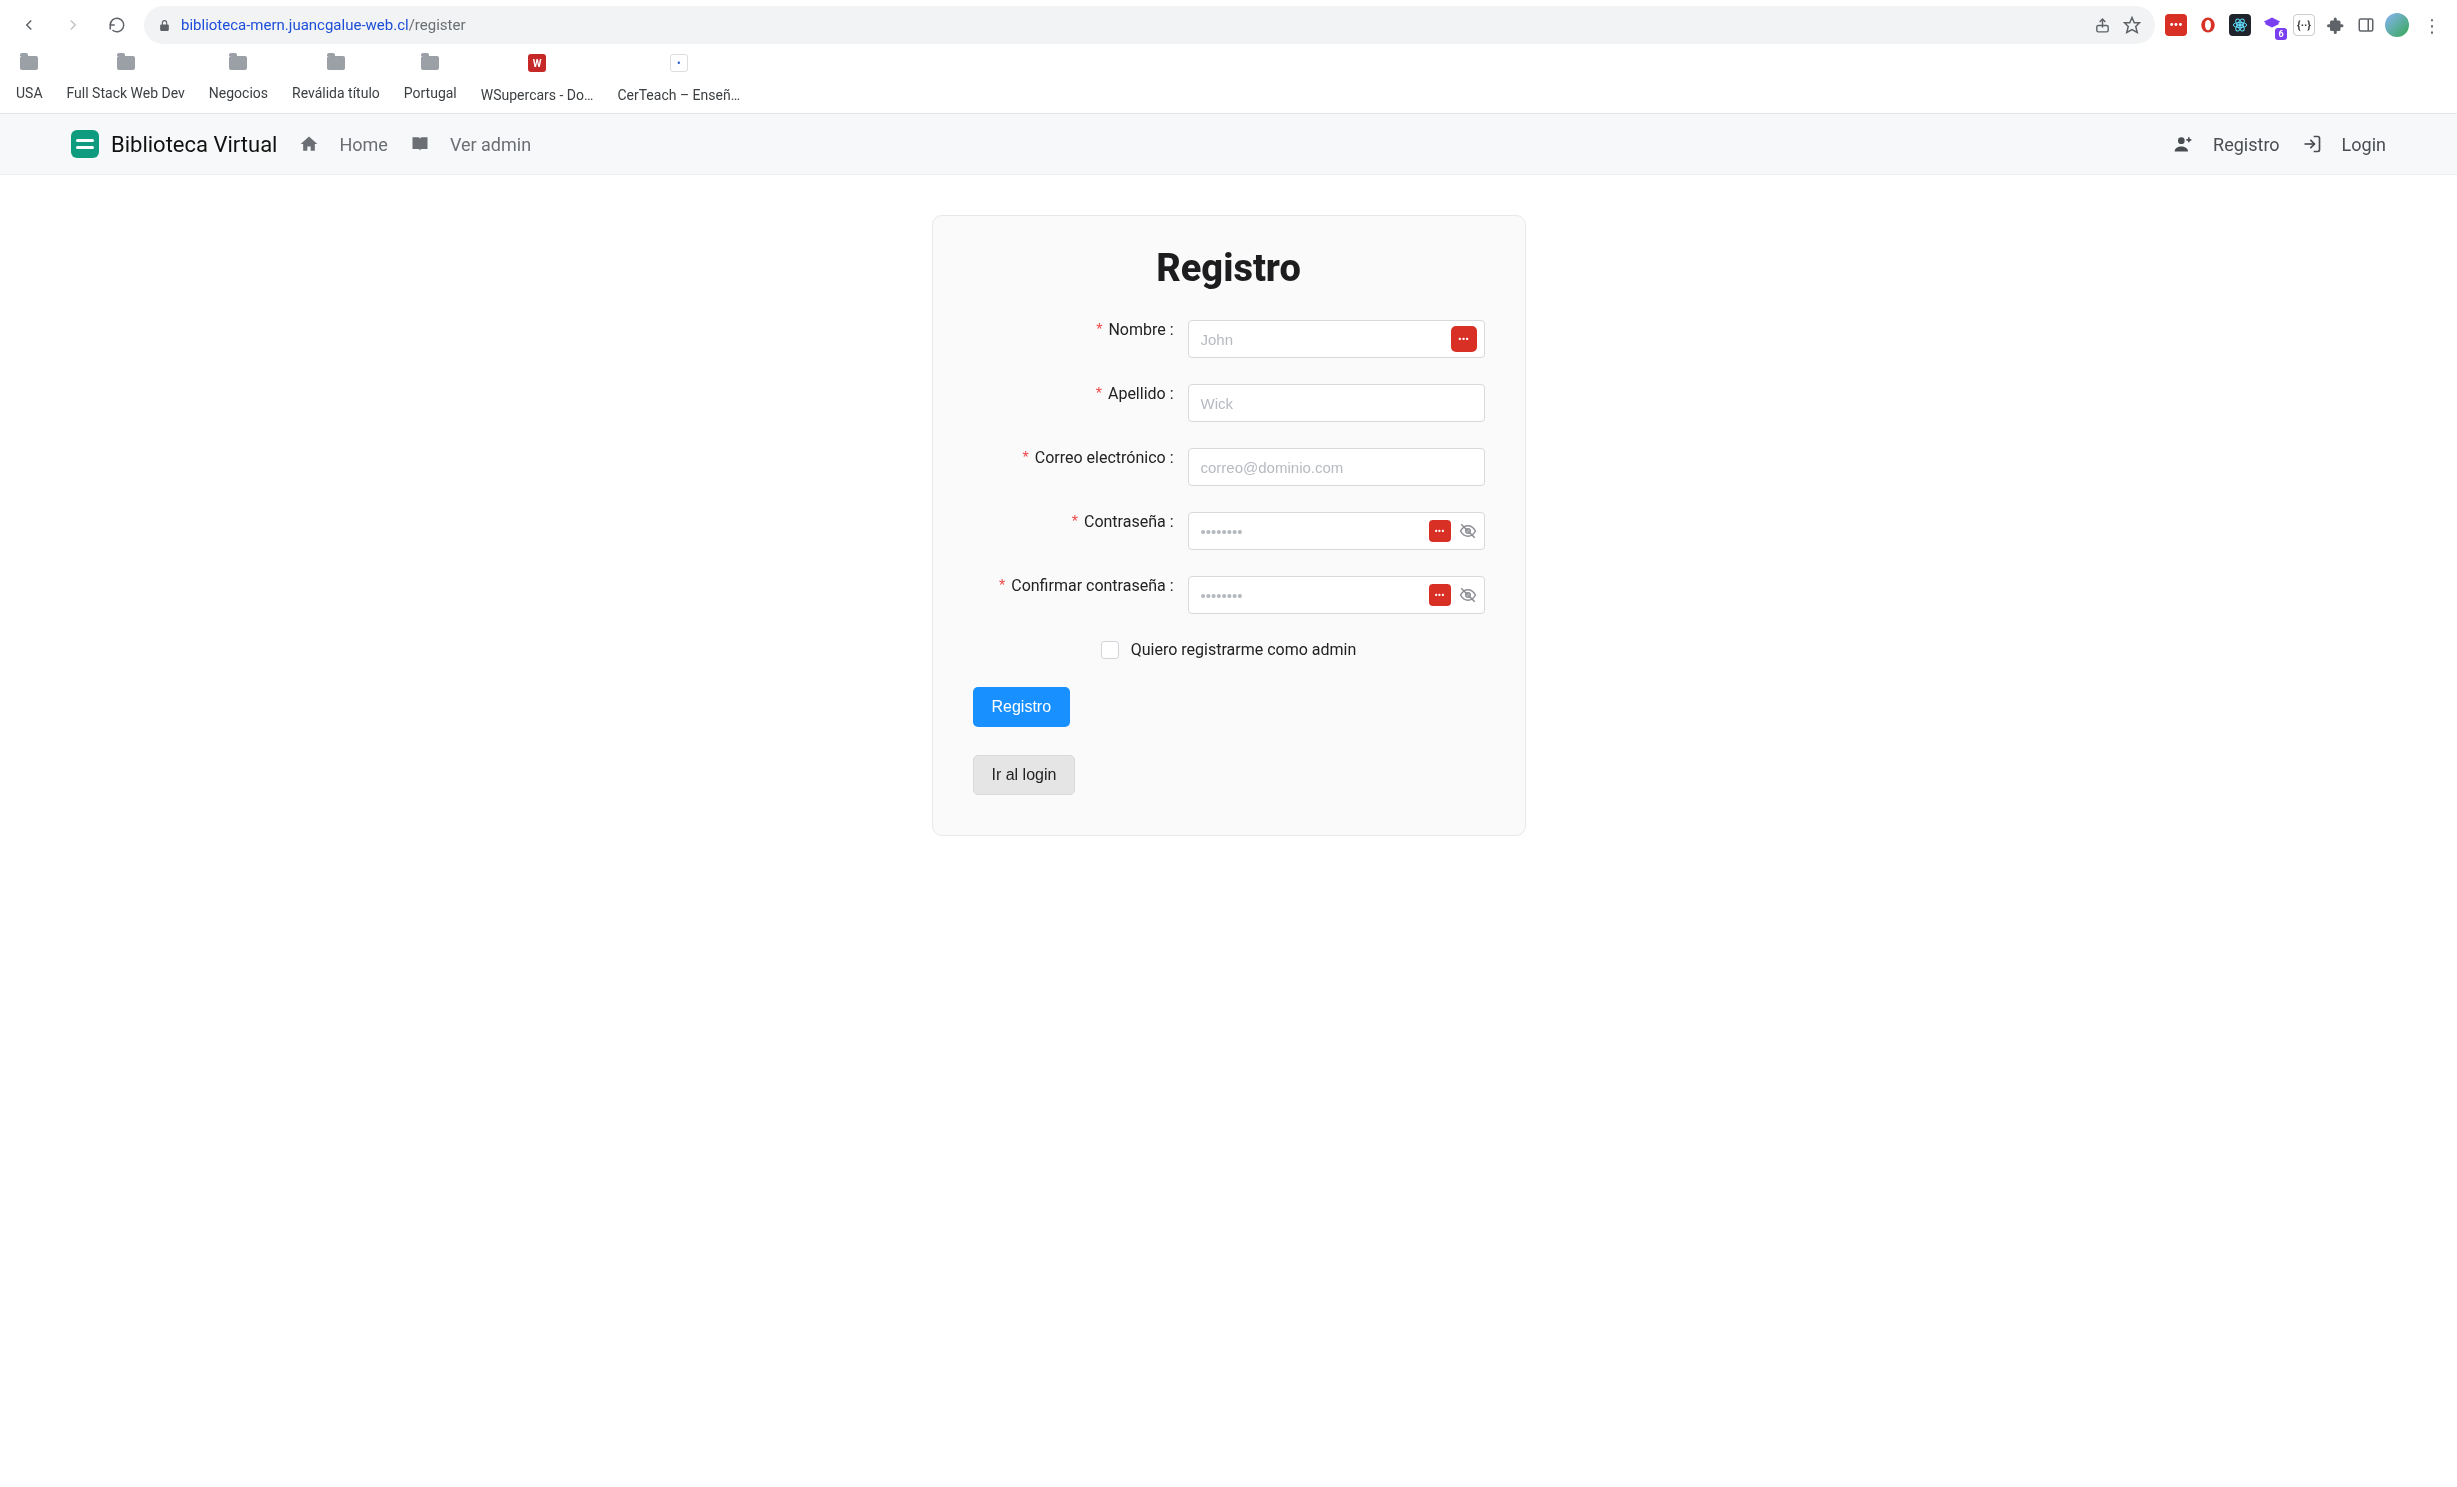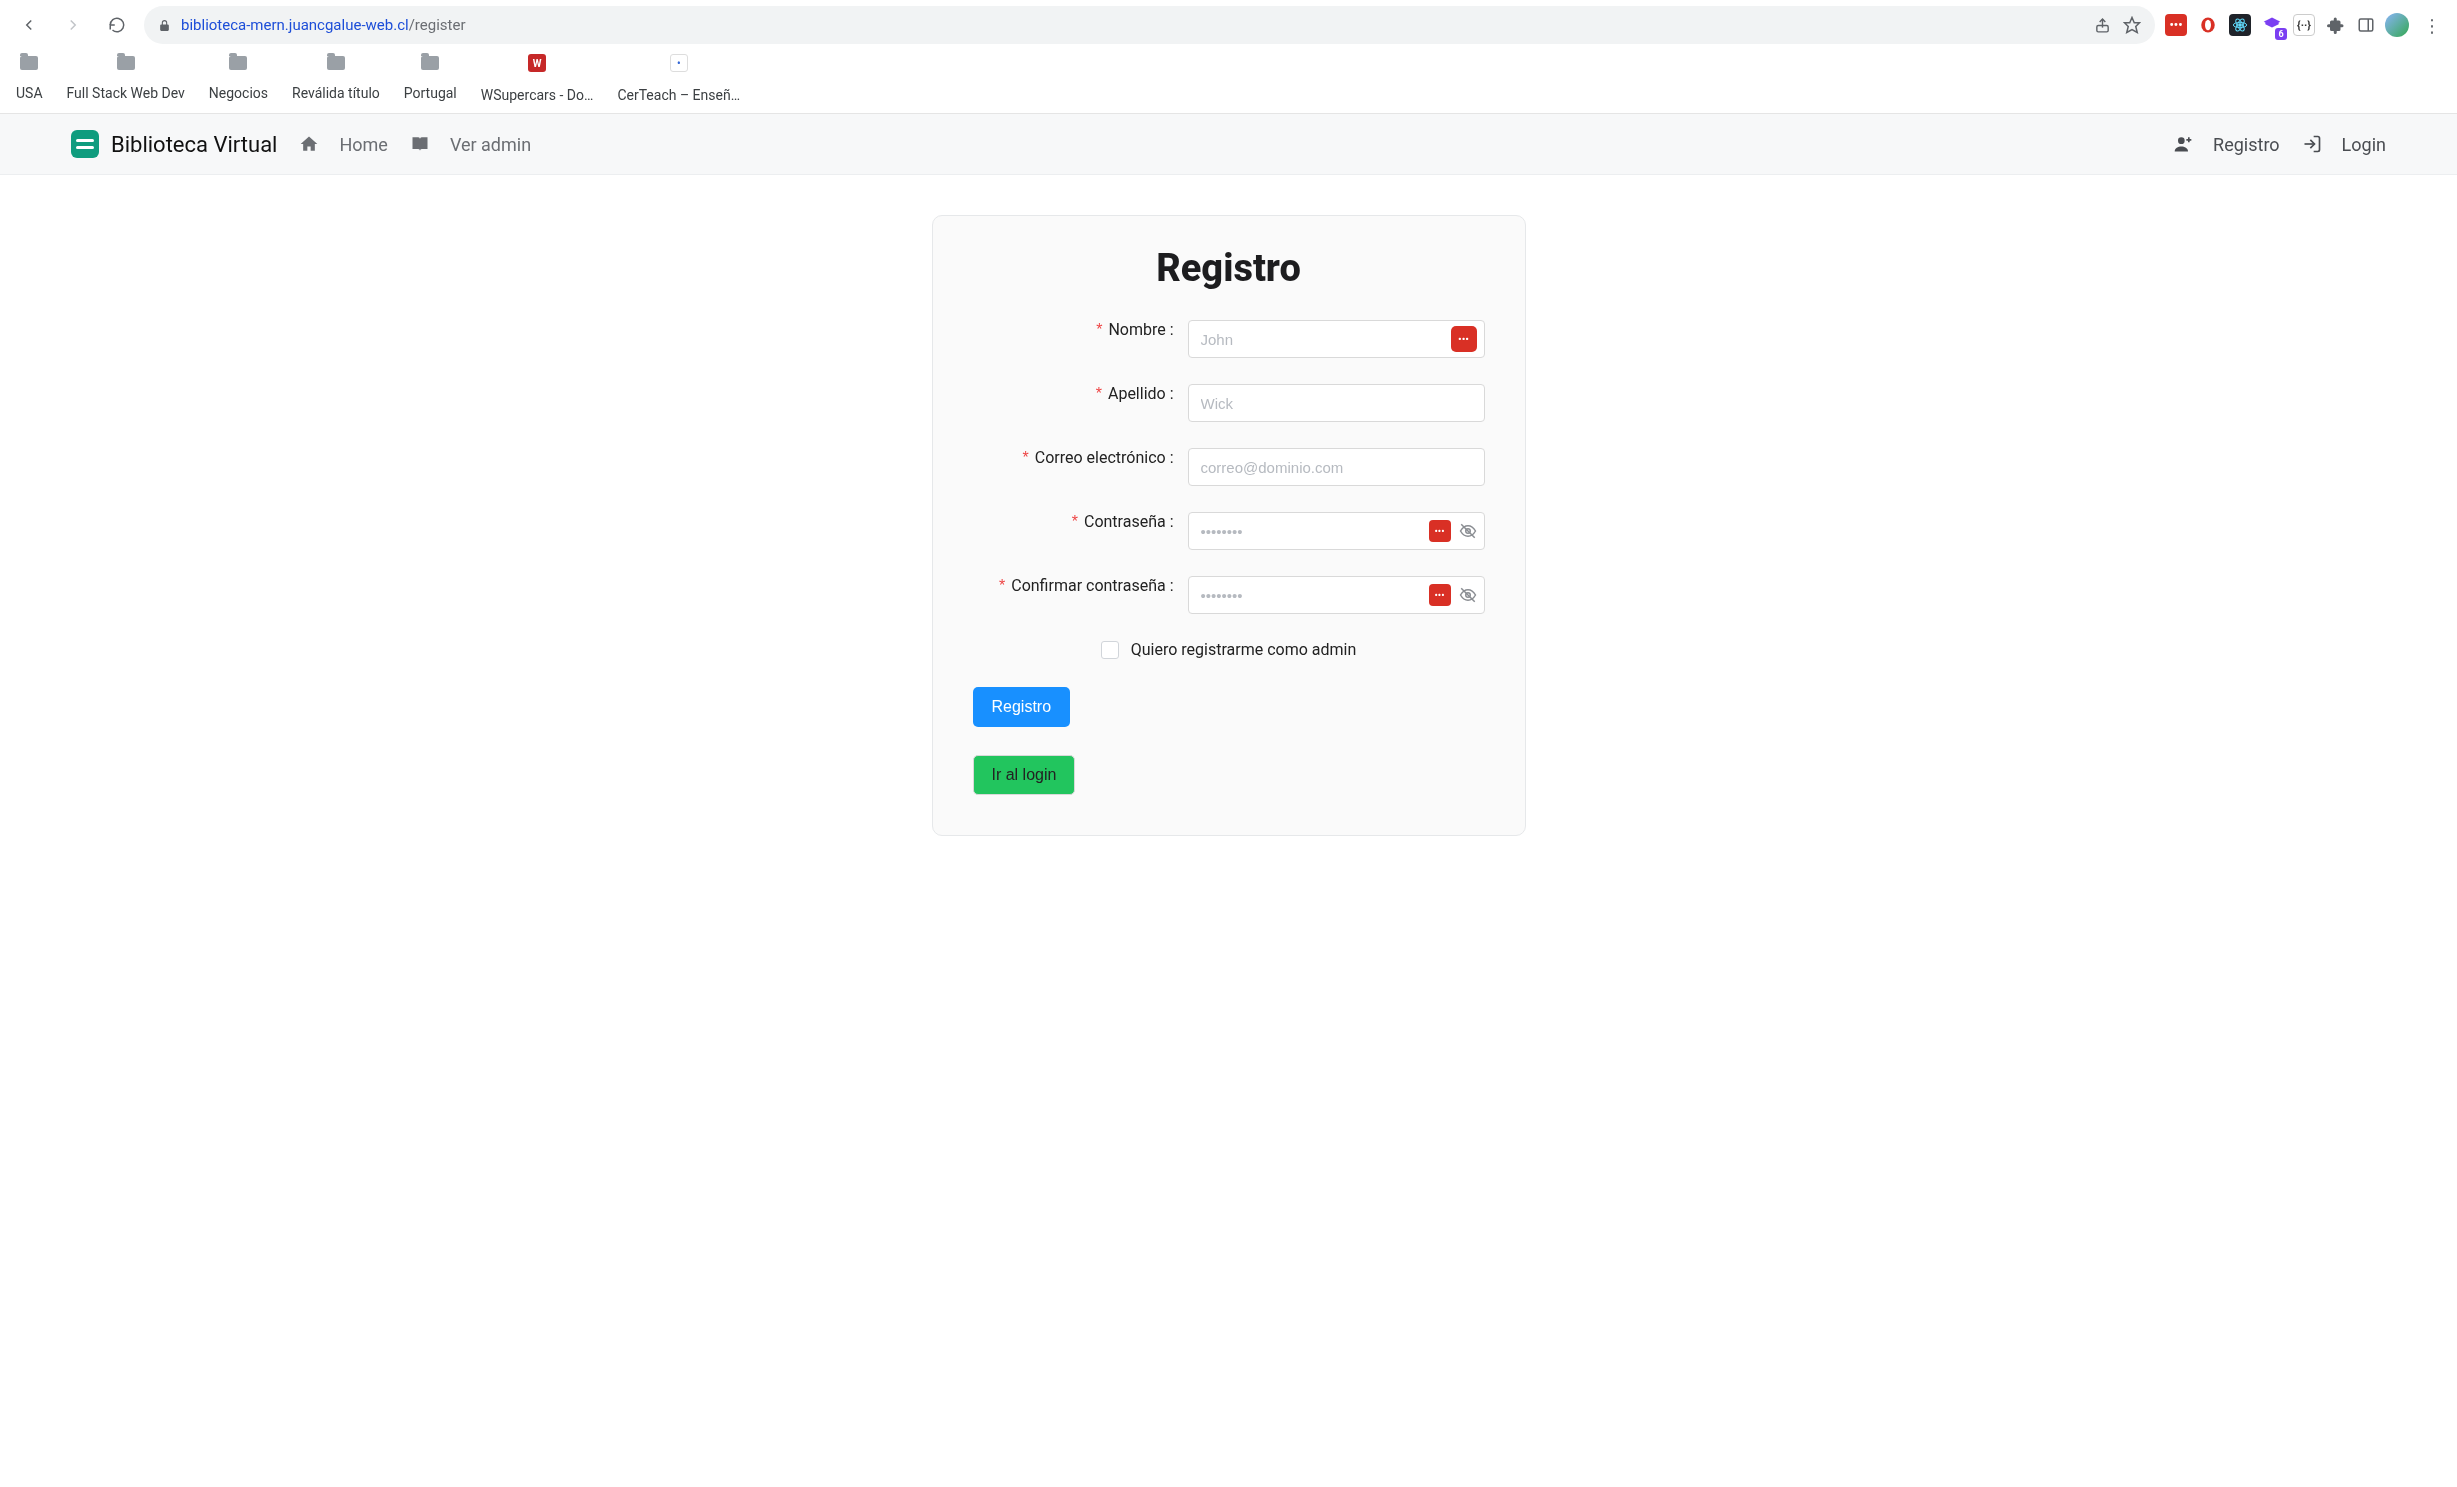--- a/index.html
+++ b/index.html
@@ -55,21 +55,21 @@
   .ant-input::placeholder { color:#b6bac0; }
   .pw-row .ant-input { padding-right:69px; }
   .pw-icons { position:absolute; right:8px; top:50%; transform:translateY(-50%); display:flex; align-items:center; gap:8px; }
   .lp-chip { width:22px; height:22px; background:#d93025; border-radius:4px; display:flex; align-items:center; justify-content:center; color:#fff; font-size:10px; }
   .lp-float { position:absolute; right:8px; top:50%; transform:translateY(-50%); width:26px; height:26px; background:#d93025; border-radius:5px; display:flex; align-items:center; justify-content:center; color:#fff; font-size:11px; }
   .eye-off { color:#8a8d92; font-size:16px; }
   .checkbox-row { display:flex; align-items:center; justify-content:center; gap:12px; margin:4px 0 28px; font-size:16px; color:#222; }
   .ant-checkbox { width:18px; height:18px; border:1px solid #d1d5da; border-radius:3px; background:#fff; }
   .btn { display:inline-flex; align-items:center; justify-content:center; height:40px; padding:0 18px; border-radius:5px; font-size:16px; cursor:pointer; border:1px solid transparent; }
   .btn-primary { background:#1890ff; color:#fff; }
-  .btn-default { background:#22c55e; color:#222; border-color:#d9d9d9; }
+  .btn-default { background:#e5e5e5; color:#222; border-color:#d9d9d9; }
   .actions { display:flex; flex-direction:column; gap:28px; align-items:flex-start; }
 
   svg { display:block; }
 </style>
 </head>
 <body>
 
 <div class="browser-chrome">
   <div class="toolbar">
     <div class="nav-btn">

